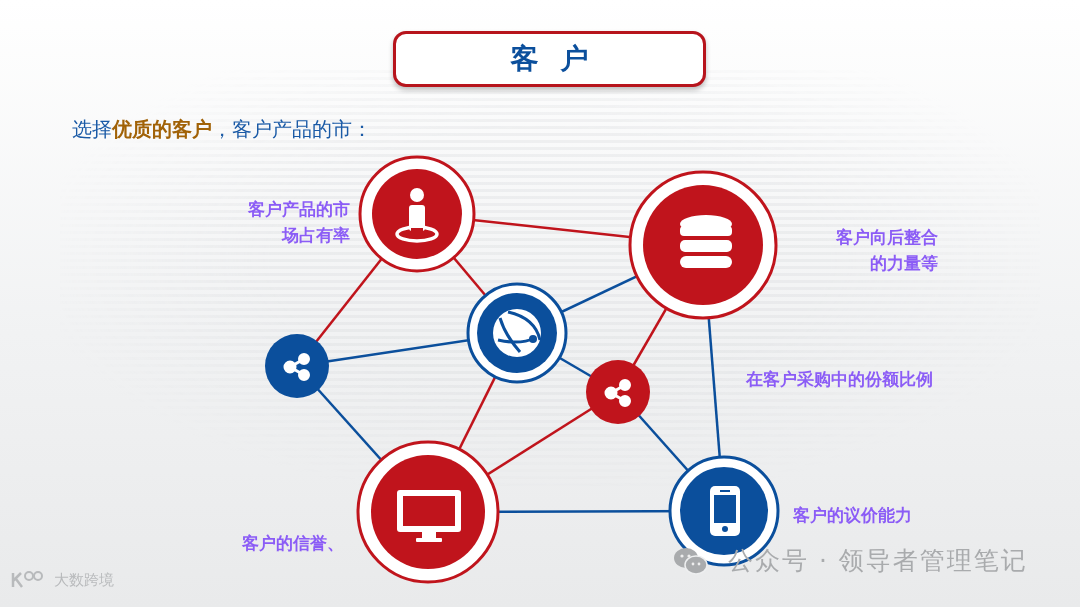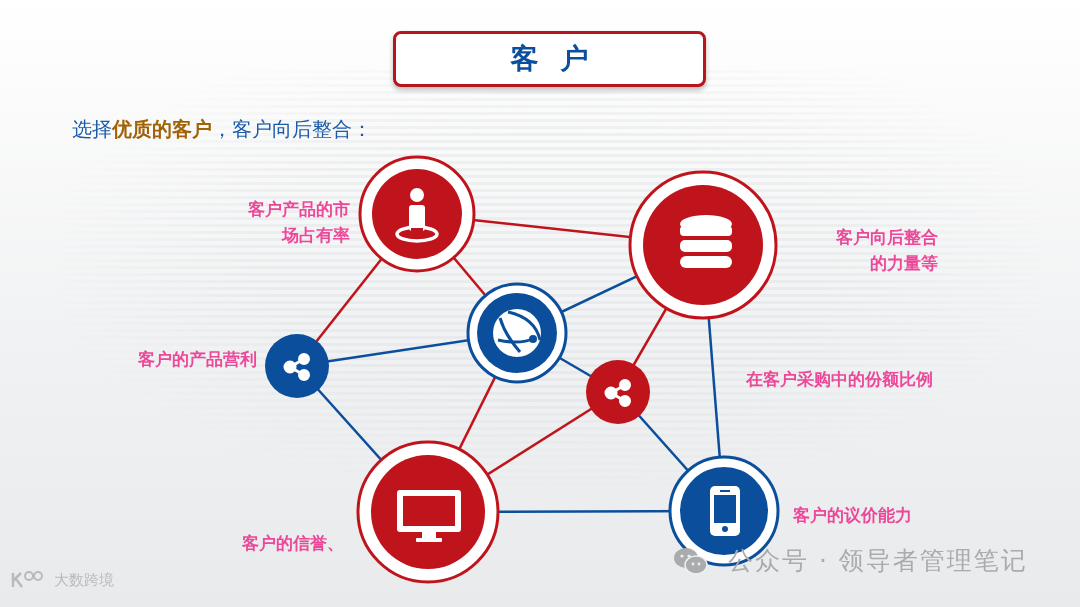--- a/index.html
+++ b/index.html
@@ -10,35 +10,35 @@
   }
   .bg-lines {
     position:absolute; left:60px; top:70px; width:980px; height:420px;
     background: repeating-linear-gradient(180deg, rgba(210,212,215,0.35) 0 3px, rgba(255,255,255,0) 3px 7px);
     -webkit-mask: radial-gradient(ellipse at 50% 45%, #000 40%, transparent 75%);
     mask: radial-gradient(ellipse at 50% 45%, #000 40%, transparent 75%);
     opacity:0.8;
   }
   .title-box {
     position:absolute; left:393px; top:31px; width:313px; height:56px;
-    border:3px solid #b7141c; border-radius:8px; background:#fff;
+    border:3px solid #b7141c; border-radius:13px; background:#fff;
     box-shadow: 0 3px 5px rgba(0,0,0,0.25);
     display:flex; align-items:center; justify-content:center;
     box-sizing:border-box;
   }
   .title-text {
     color:#0b4f9c; font-size:28px; font-weight:bold; letter-spacing:22px; margin-left:22px;
   }
   .subtitle {
     position:absolute; left:72px; top:116px; font-size:20px; color:#1a5aa6;
   }
   .subtitle .hl { color:#a16207; font-weight:bold; }
   svg.net { position:absolute; left:0; top:0; }
   .label {
-    position:absolute; font-size:17px; font-weight:bold; color:#ec4899; line-height:26px;
+    position:absolute; font-size:17px; font-weight:bold; color:#8b5cf6; line-height:26px;
   }
   .label.right { text-align:right; }
   .watermark {
     position:absolute; left:672px; top:544px; font-size:25px; color:#a9abad; display:flex; align-items:center; gap:20px;
     letter-spacing:2px;
   }
   .wm-icon { width:36px; height:30px; position:relative; }
   .brand {
     position:absolute; left:10px; top:569px; font-size:15px; color:#b8babc; display:flex; align-items:center; gap:4px;
   }
@@ -46,21 +46,21 @@
 </head>
 <body>
 
 <div class="bg-lines"></div>
 
 <div class="title-box">
   <span class="title-text">客户</span>
 </div>
 
 <div class="subtitle">
-  <span>选择</span><span class="hl">优质的客户</span><span>，客户向后整合：</span>
+  <span>选择</span><span class="hl">优质的客户</span><span>，客户产品的市：</span>
 </div>
 
 <svg class="net" width="1080" height="607" viewBox="0 0 1080 607">
 
   <g stroke-width="2.5" fill="none">
     <line x1="417" y1="214" x2="703" y2="245" stroke="#c0141c"></line>
     <line x1="417" y1="214" x2="297" y2="366" stroke="#c0141c"></line>
     <line x1="417" y1="214" x2="517" y2="333" stroke="#c0141c"></line>
     <line x1="703" y1="245" x2="517" y2="333" stroke="#0b4f9c"></line>
     <line x1="703" y1="245" x2="618" y2="392" stroke="#c0141c"></line>
@@ -157,21 +157,20 @@
   <div>客户产品的市</div>
   <div>场占有率</div>
 </div>
 
 <div class="label" style="left:798px; top:224px; width:140px; text-align:right;">
   <div>客户向后整合</div>
   <div>的力量等</div>
 </div>
 
 <div class="label right" style="left:95px; top:346px; width:162px;">
-  <div>客户的产品营利</div>
 </div>
 
 <div class="label" style="left:746px; top:366px; width:240px;">
   <div>在客户采购中的份额比例</div>
 </div>
 
 <div class="label" style="left:228px; top:530px; width:130px; text-align:center;">
   <div>客户的信誉、</div>
 </div>
 

